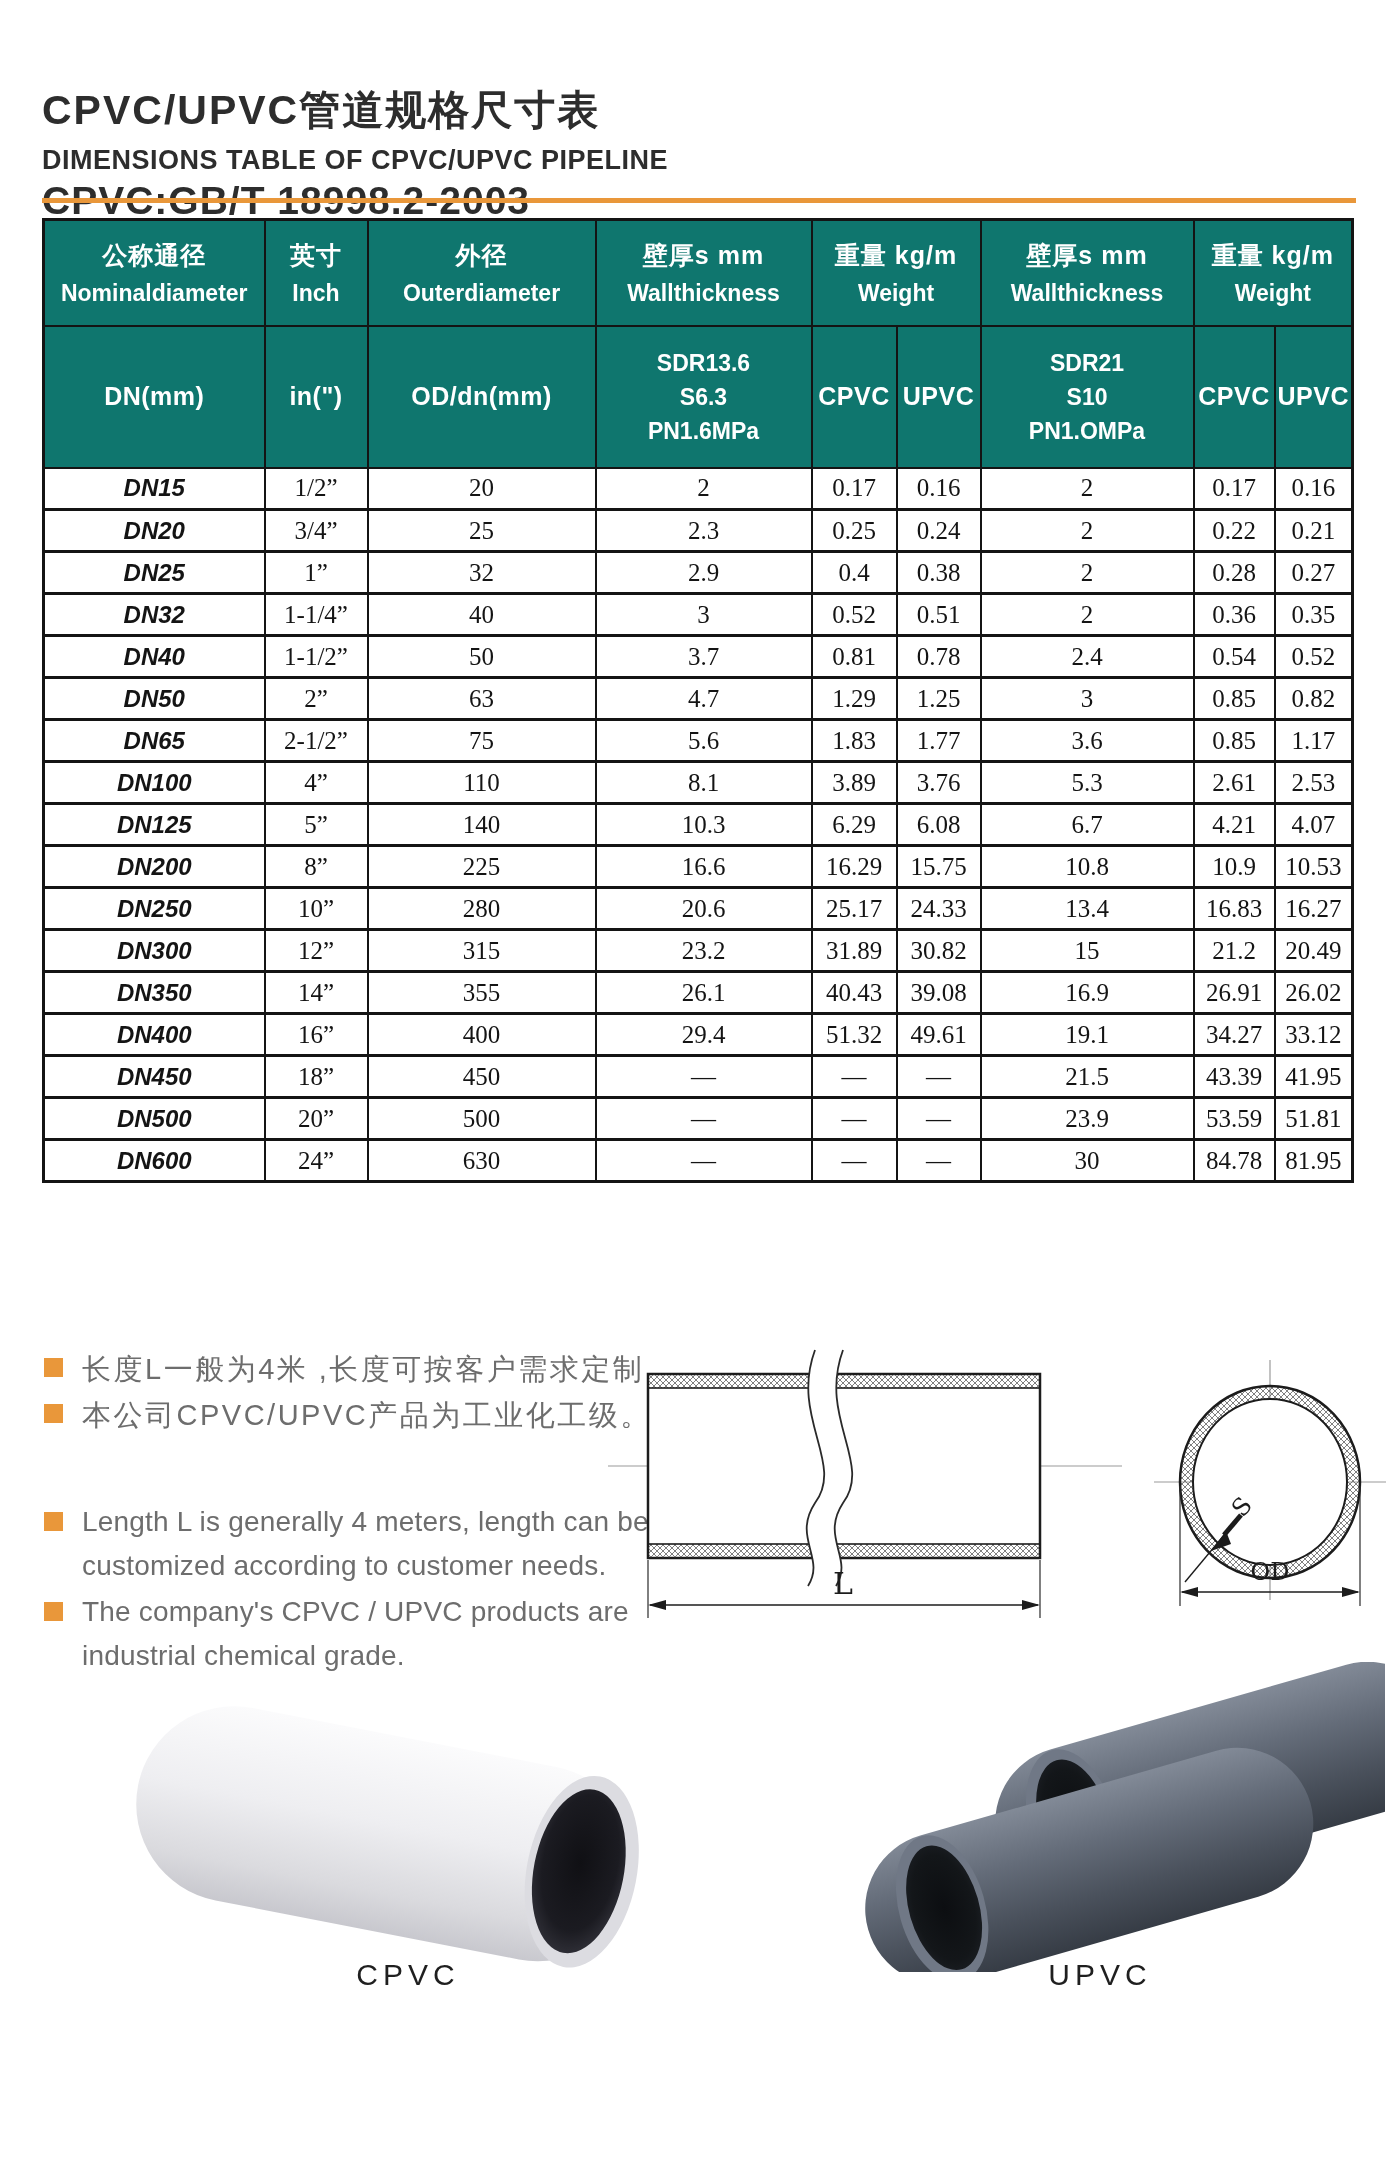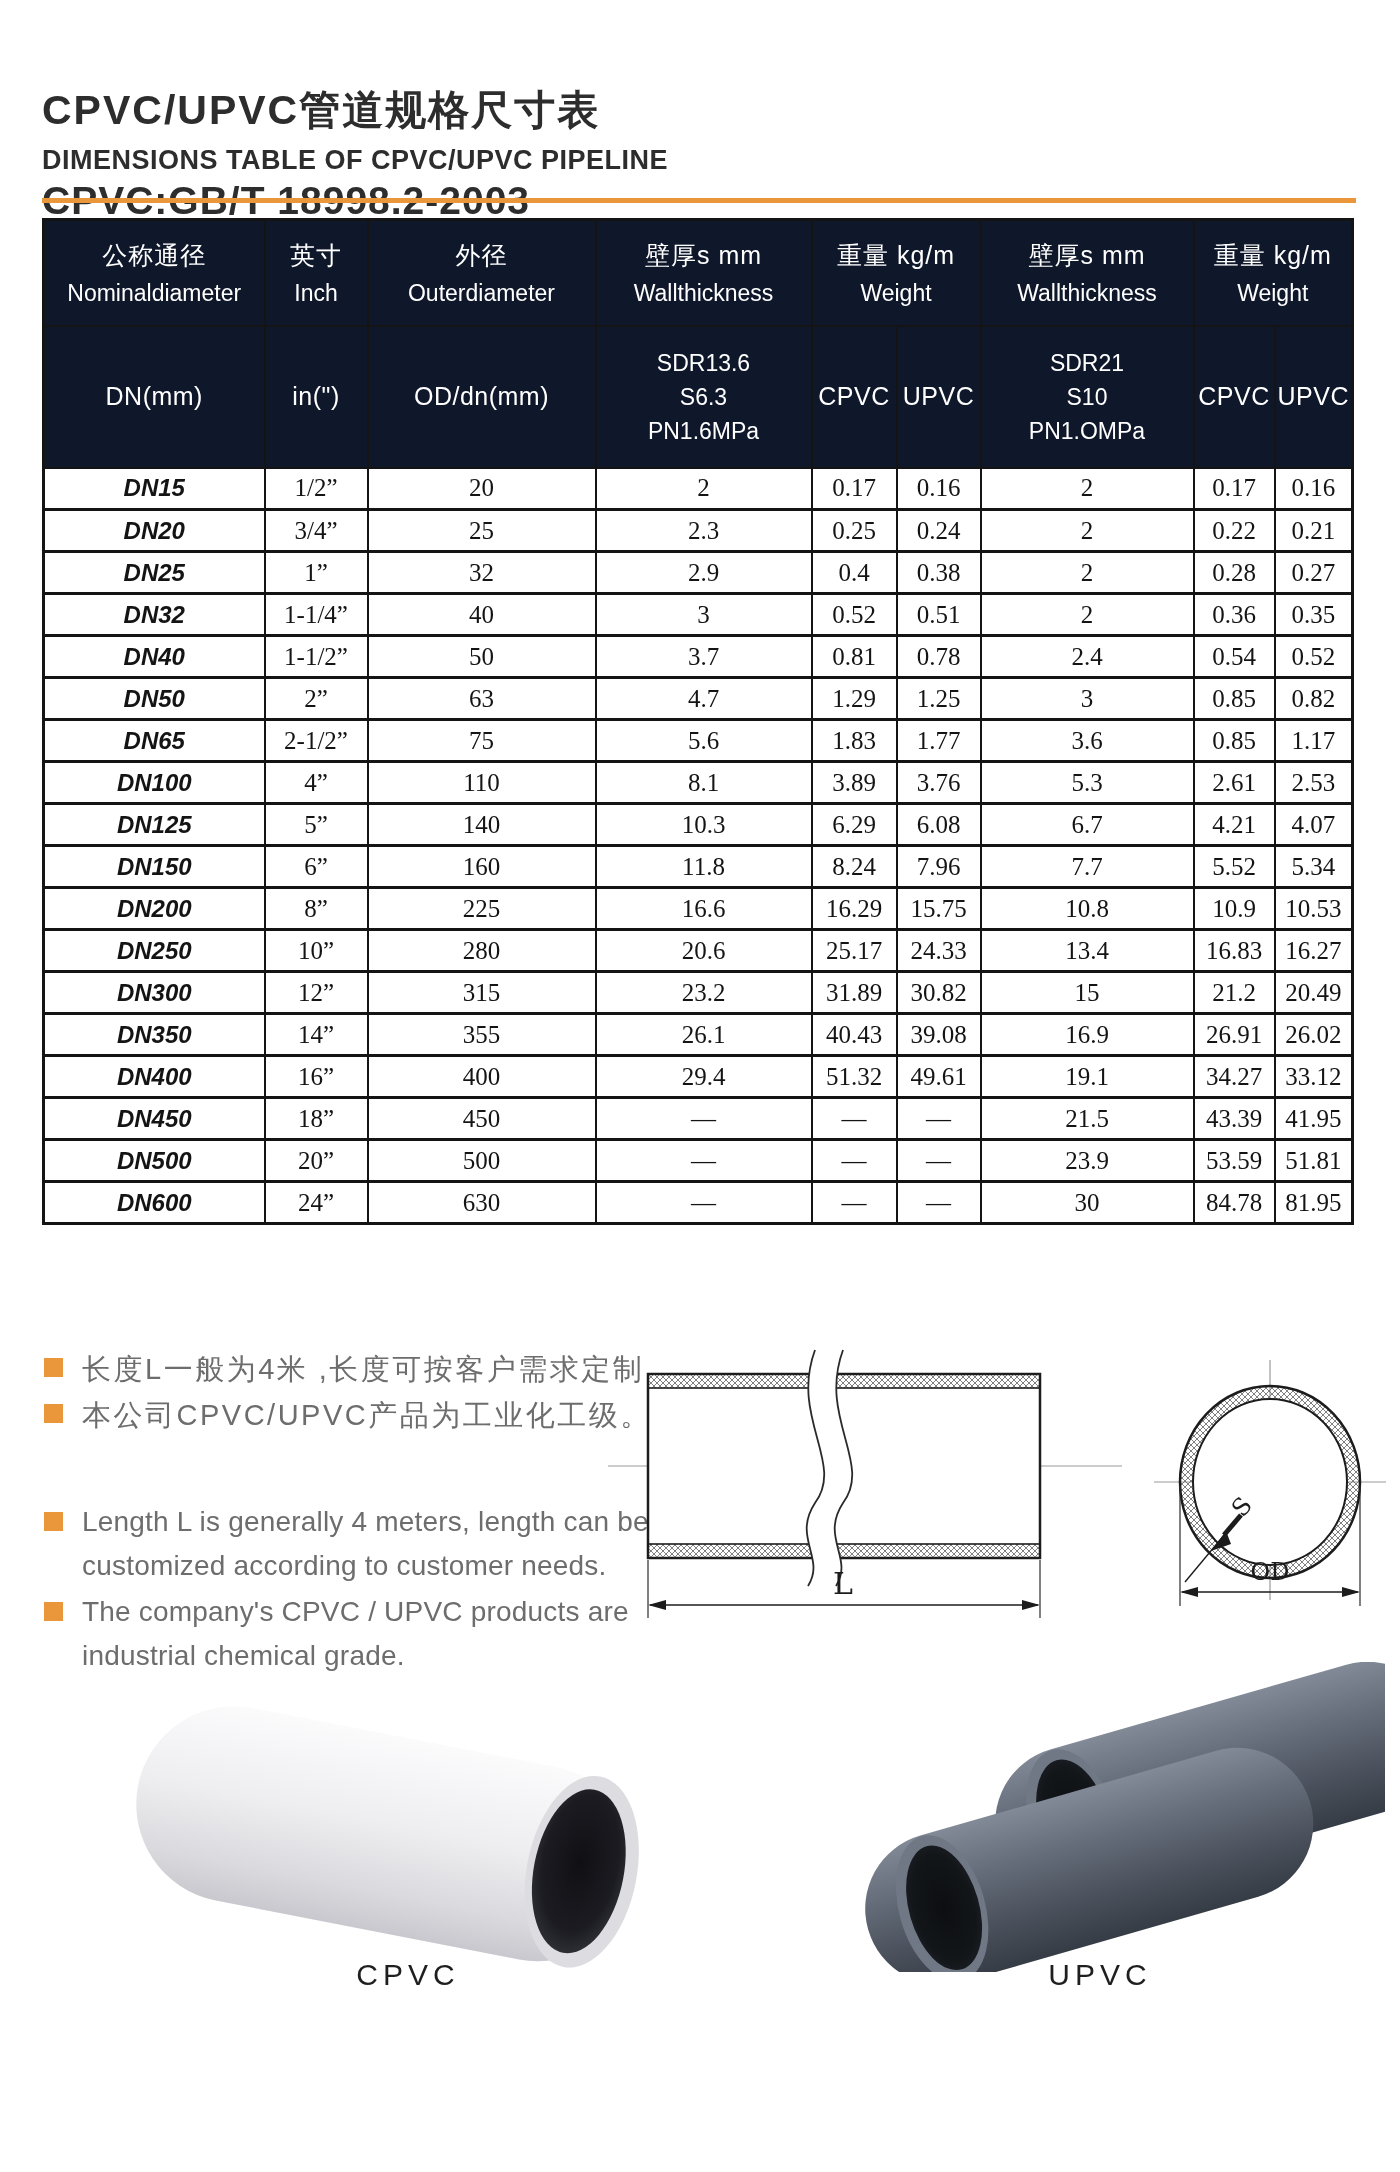--- a/index.html
+++ b/index.html
@@ -45,23 +45,23 @@
     border-collapse:collapse; table-layout:fixed;
     width:1309px;
     border:3px solid #141414;
   }
   .spec-table th, .spec-table td {
     border:2px solid #141414;
     text-align:center; vertical-align:middle;
     overflow:hidden;
   }
   .spec-table thead th {
-    background:#0f172a; color:#ffffff;
+    background:#0f766e; color:#ffffff;
     font-family:"Liberation Sans", sans-serif;
-    font-weight:400;
+    font-weight:700;
   }
   .spec-table thead tr.hrow1 th { height:106px; }
   .spec-table thead tr.hrow2 th { height:142px; }
   .h-zh { font-size:25px; letter-spacing:1px; }
   .h-en { font-size:23px; margin-top:8px; letter-spacing:0; }
   .h-sub { font-size:25px; letter-spacing:0.5px; }
   .h-spec div { font-size:23px; line-height:34px; }
   .spec-table tbody tr { height:42px; }
   .spec-table tbody td {
     font-family:"Liberation Serif", serif;
@@ -283,31 +283,20 @@
           <tr>
             <td class="dn">DN125</td>
             <td>5”</td>
             <td>140</td>
             <td>10.3</td>
             <td>6.29</td>
             <td>6.08</td>
             <td>6.7</td>
             <td>4.21</td>
             <td>4.07</td>
-          </tr>
-          <tr>
-            <td class="dn">DN150</td>
-            <td>6”</td>
-            <td>160</td>
-            <td>11.8</td>
-            <td>8.24</td>
-            <td>7.96</td>
-            <td>7.7</td>
-            <td>5.52</td>
-            <td>5.34</td>
           </tr>
           <tr>
             <td class="dn">DN200</td>
             <td>8”</td>
             <td>225</td>
             <td>16.6</td>
             <td>16.29</td>
             <td>15.75</td>
             <td>10.8</td>
             <td>10.9</td>

